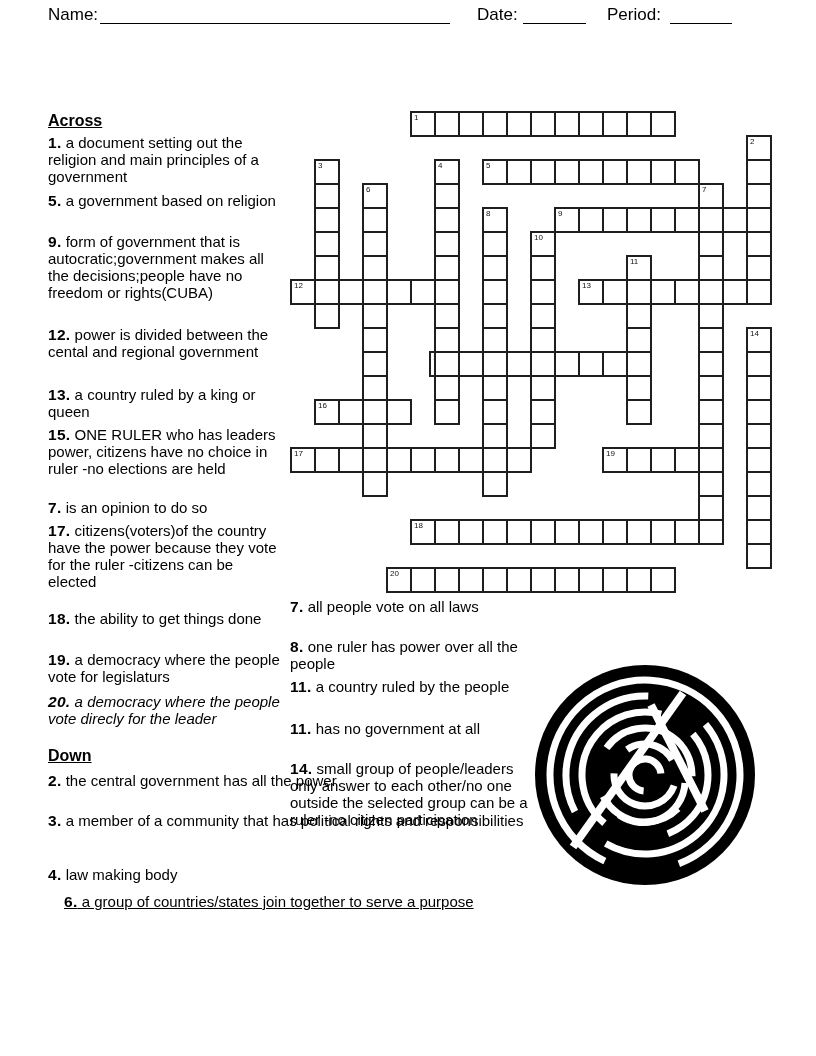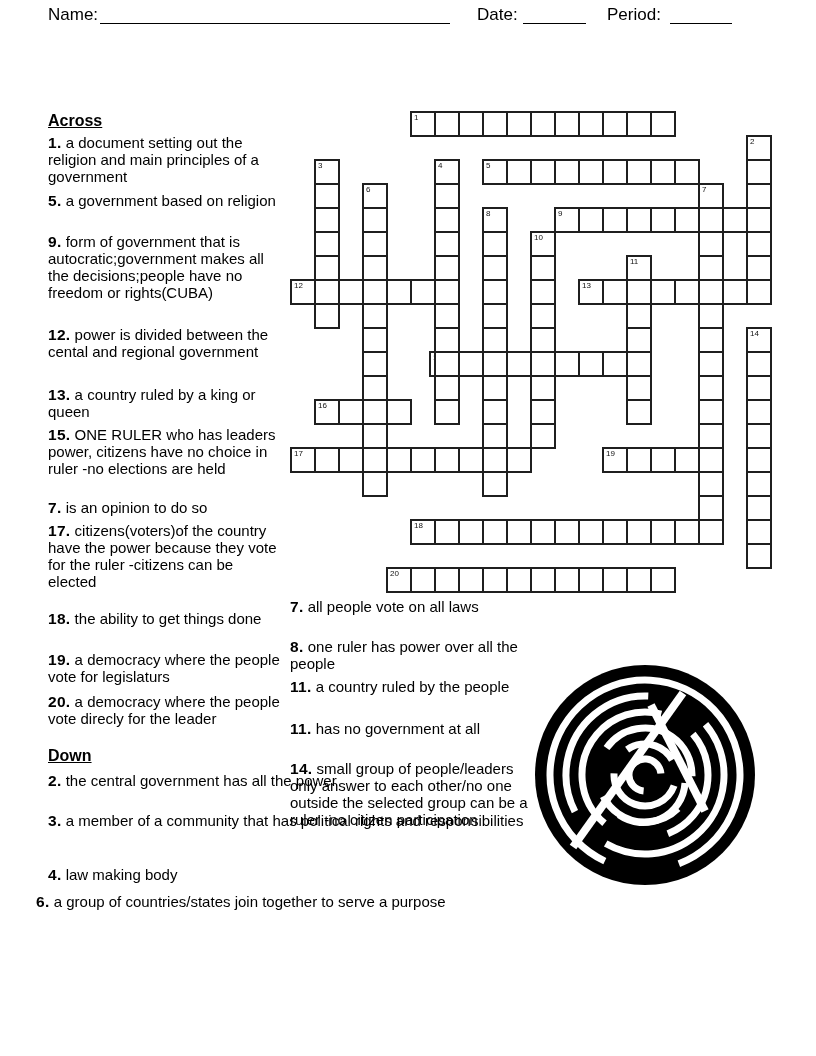--- a/index.html
+++ b/index.html
@@ -271,29 +271,29 @@
       <p class="clue" style="left: 48px; top: 134px;"><b>1.</b><span> a document setting out the religion and main principles of a government</span></p>
       <p class="clue" style="left: 48px; top: 192px;"><b>5.</b><span> a government based on religion</span></p>
       <p class="clue" style="left: 48px; top: 233px;"><b>9.</b><span> form of government that is autocratic;government makes all the decisions;people have no freedom or rights(CUBA)</span></p>
       <p class="clue" style="left: 48px; top: 326px;"><b>12.</b><span> power is divided between the cental and regional government</span></p>
       <p class="clue" style="left: 48px; top: 386px;"><b>13.</b><span> a country ruled by a king or queen</span></p>
       <p class="clue" style="left: 48px; top: 426px;"><b>15.</b><span> ONE RULER who has leaders power, citizens have no choice in ruler -no elections are held</span></p>
       <p class="clue" style="left: 48px; top: 499px;"><b>7.</b><span> is an opinion to do so</span></p>
       <p class="clue" style="left: 48px; top: 522px;"><b>17.</b><span> citizens(voters)of the country have the power because they vote for the ruler -citizens can be elected</span></p>
       <p class="clue" style="left: 48px; top: 610px;"><b>18.</b><span> the ability to get things done</span></p>
       <p class="clue" style="left: 48px; top: 651px;"><b>19.</b><span> a democracy where the people vote for legislaturs</span></p>
-      <p class="clue" style="left: 48px; top: 693px;"><b>20.</b><span> a democracy where the people vote direcly for the leader</span></p>
+      <p class="clue" style="left: 48px; top: 693px; font-style: italic;"><b>20.</b><span> a democracy where the people vote direcly for the leader</span></p>
     </div>
 
   <span class="heading" style="left:48px;top:747px">Down</span>
   <div id="clues-down-left">
       <p class="clue" style="left: 48px; top: 772px;"><b>2.</b><span> the central government has all the power</span></p>
       <p class="clue" style="left: 48px; top: 812px;"><b>3.</b><span> a member of a community that has political rights and responsibilities</span></p>
       <p class="clue" style="left: 48px; top: 866px;"><b>4.</b><span> law making body</span></p>
-      <p class="clue" style="left: 36px; top: 893px;"><b>6.</b><span> a group of countries/states join together to serve a purpose</span></p>
+      <p class="clue" style="left: 64px; top: 893px; text-decoration: underline;"><b>6.</b><span> a group of countries/states join together to serve a purpose</span></p>
     </div>
   <div id="clues-mid">
       <p class="clue" style="left: 290px; top: 598px;"><b>7.</b><span> all people vote on all laws</span></p>
       <p class="clue" style="left: 290px; top: 638px;"><b>8.</b><span> one ruler has power over all the people</span></p>
       <p class="clue" style="left: 290px; top: 678px;"><b>11.</b><span> a country ruled by the people</span></p>
       <p class="clue" style="left: 290px; top: 720px;"><b>11.</b><span> has no government at all</span></p>
       <p class="clue" style="left: 290px; top: 760px;"><b>14.</b><span> small group of people/leaders only answer to each other/no one outside the selected group can be a ruler -no citizen participation</span></p>
     </div>
 
   <svg class="logo" viewBox="0 0 224 224" aria-hidden="true">

